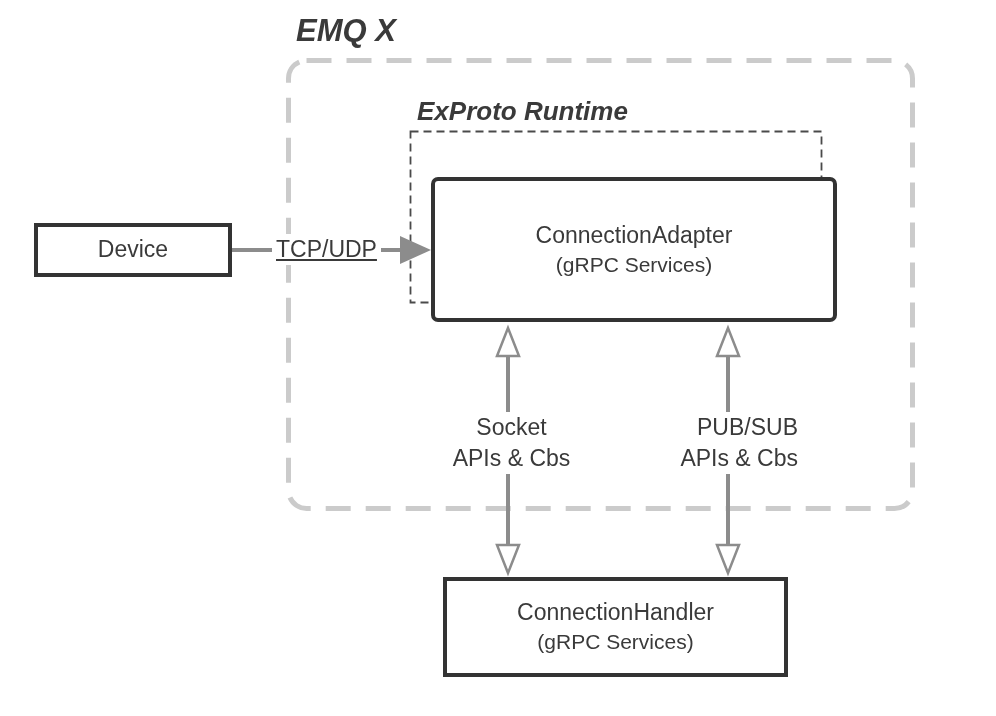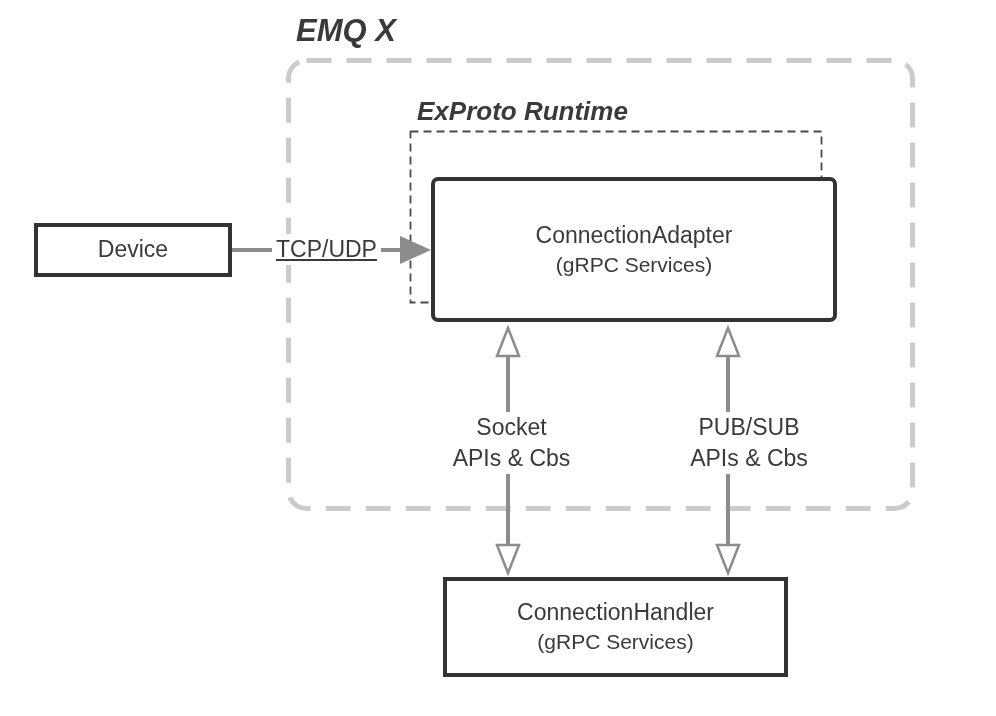--- a/index.html
+++ b/index.html
@@ -57,21 +57,21 @@
     font-size: 23px;
     color: #3a3a3a;
     text-align: center;
     white-space: nowrap;
     z-index: 3;
     line-height: 31px;
     padding: 0 4px;
   }
   #label-tcp-udp  { left: 272px; top: 234px; text-decoration: underline; }
   #label-socket   { left: 434px; top: 412px; width: 155px; }
-  #label-pubsub   { left: 676px; top: 412px; width: 146px; }
+  #label-pubsub   { left: 656px; top: 412px; width: 146px; text-align: right; }
 
   #title-emqx     { left: 296px; top: 13px; }
   #title-exproto  { left: 417px; top: 96px; font-size: 26px; }
 
   #node-device    { left: 22px;  top: 223px; width: 198px; height: 54px; margin-left: 12px; }
   #node-adapter   { left: 431px; top: 177px; width: 406px; height: 145px; border-radius: 7px; }
   #node-handler   { left: 443px; top: 577px; width: 345px; height: 100px; }
 </style>
 </head>
 <body>

